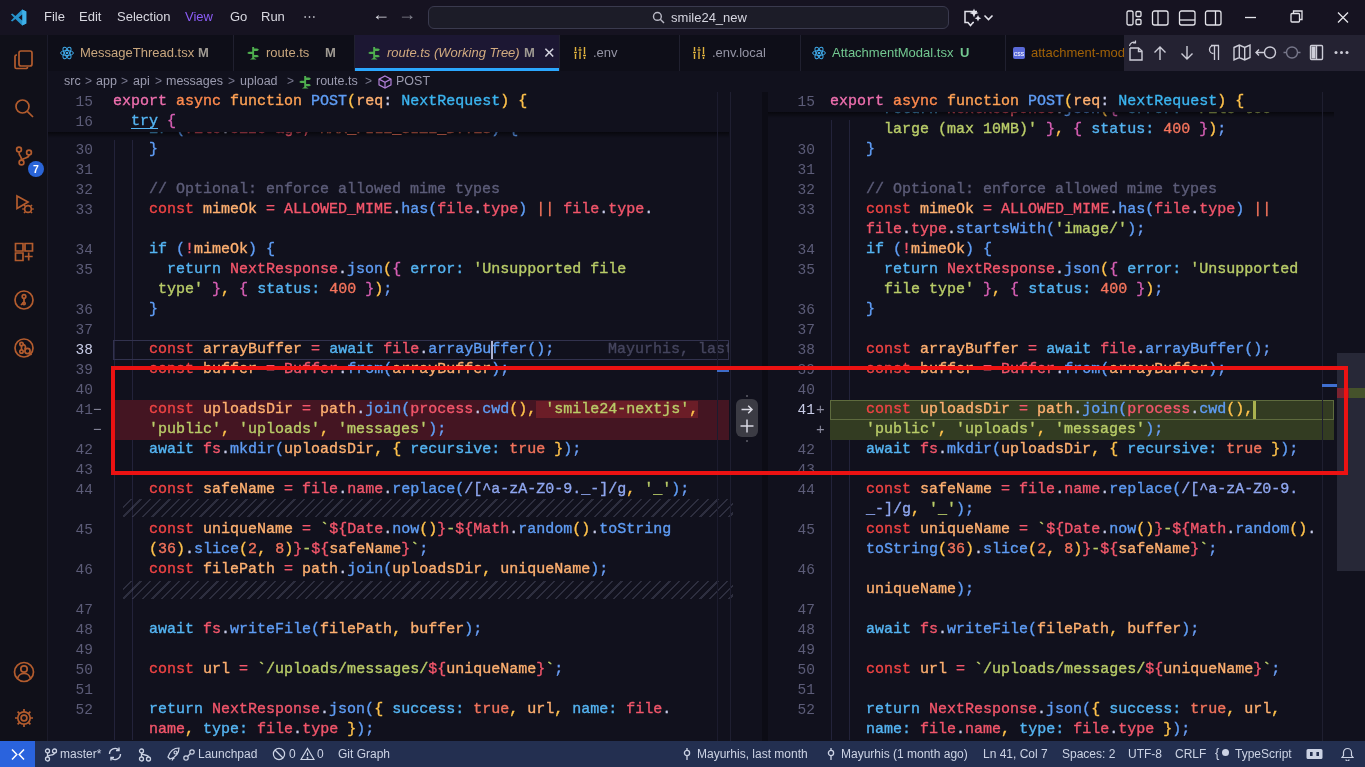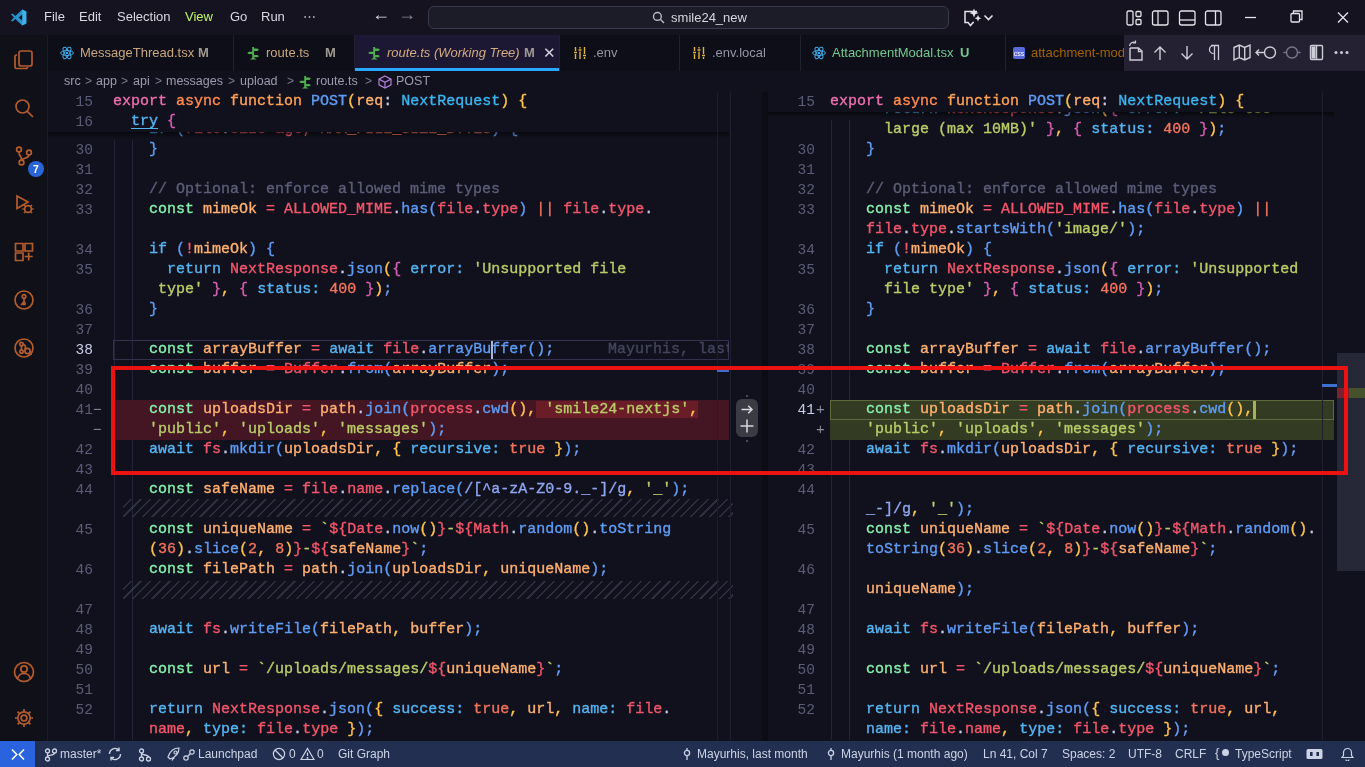--- a/index.html
+++ b/index.html
@@ -2,21 +2,21 @@
 <html><head><meta charset="utf-8">
 <style>
 *{margin:0;padding:0;box-sizing:border-box}
 html,body{width:1365px;height:767px;overflow:hidden;background:#11111d;font-family:"Liberation Sans",sans-serif}
 .abs{position:absolute}
 #stage{position:relative;width:1365px;height:767px;overflow:hidden}
 .mono{font-family:"Liberation Mono",monospace;font-size:15px;line-height:20px;white-space:pre;-webkit-text-stroke:0.35px}
 .row{position:absolute;height:20px}
 .num{position:absolute;height:20px;font-family:"Liberation Mono",monospace;font-size:14.5px;line-height:20px;color:#5c5c78;text-align:right}
 .numb{color:#c9cde8}
-.k{color:#86efac}.r{color:#f3566b}.p{color:#ffb070}.b{color:#5f9df5}.c{color:#55b5f3}
+.k{color:#ef4444}.r{color:#f3566b}.p{color:#ffb070}.b{color:#5f9df5}.c{color:#55b5f3}
 .t{color:#3cb5f0}.g{color:#ffc24b}.pk{color:#d75fb4}.s{color:#b9cc68}.n{color:#f4745c}
 .d{color:#c6cbe8}.sc{color:#6a9ef5}.re{color:#8fa7f0}.cm{color:#5d5d79}.ex{color:#ee6fae}
 .as{color:#ff8a4d}.fn{color:#ffa255}.w{color:#c9cde6}
 .u{text-decoration:underline;text-underline-offset:3px}
 .hatch{position:absolute;height:18px;background:repeating-linear-gradient(135deg,rgba(60,62,82,0) 0px,rgba(60,62,82,0) 5.2px,rgba(110,113,140,0.30) 5.2px,rgba(110,113,140,0.30) 6.8px)}
 </style></head><body>
 <div id="stage">
 
 <div class="abs" style="left:48px;top:71px;width:1317px;height:671px;background:#11111d;overflow:hidden">
       <div class="abs" style="left:-48px;top:-71px;width:1365px;height:767px">
@@ -103,20 +103,21 @@
         <div class="num" style="left:768px;top:380px;width:47px">40</div>
         <div class="num numb" style="left:768px;top:400px;width:47px">41</div>
         <div class="num" style="left:816px;top:400px;width:14px;text-align:left;color:#8c8ca0">+</div>
         <div class="row mono w" style="left:830px;top:400px">    <span class="k">const</span> <span class="p">uploadsDir</span> <span class="r">=</span> <span class="p">path</span><span class="d">.</span><span class="b">join</span><span class="b">(</span><span class="r">process</span><span class="d">.</span><span class="b">cwd</span><span class="g">()</span><span class="g">,</span></div>
         <div class="num" style="left:816px;top:420px;width:14px;text-align:left;color:#8c8ca0">+</div>
         <div class="row mono w" style="left:830px;top:420px">    <span class="s">'public'</span><span class="g">,</span> <span class="s">'uploads'</span><span class="g">,</span> <span class="s">'messages'</span><span class="b">)</span><span class="sc">;</span></div>
         <div class="num" style="left:768px;top:440px;width:47px">42</div>
         <div class="row mono w" style="left:830px;top:440px">    <span class="c">await</span> <span class="r">fs</span><span class="d">.</span><span class="b">mkdir</span><span class="b">(</span><span class="p">uploadsDir</span><span class="g">,</span> <span class="g">{</span> <span class="c">recursive:</span> <span class="n">true</span> <span class="g">}</span><span class="b">)</span><span class="sc">;</span></div>
         <div class="num" style="left:768px;top:460px;width:47px">43</div>
         <div class="num" style="left:768px;top:480px;width:47px">44</div>
+        <div class="row mono w" style="left:830px;top:480px">    <span class="k">const</span> <span class="p">safeName</span> <span class="r">=</span> <span class="r">file</span><span class="d">.</span><span class="r">name</span><span class="d">.</span><span class="b">replace</span><span class="b">(</span><span class="re">/[^a-zA-Z0-9.</span></div>
         <div class="row mono w" style="left:830px;top:500px">    <span class="re">_-]/g</span><span class="g">,</span> <span class="s">'_'</span><span class="b">)</span><span class="sc">;</span></div>
         <div class="num" style="left:768px;top:520px;width:47px">45</div>
         <div class="row mono w" style="left:830px;top:520px">    <span class="k">const</span> <span class="p">uniqueName</span> <span class="r">=</span> <span class="s">`</span><span class="r">${</span><span class="r">Date</span><span class="d">.</span><span class="b">now</span><span class="g">()</span><span class="r">}</span><span class="s">-</span><span class="r">${</span><span class="r">Math</span><span class="d">.</span><span class="b">random</span><span class="g">()</span><span class="d">.</span></div>
         <div class="row mono w" style="left:830px;top:540px">    <span class="b">toString</span><span class="g">(</span><span class="n">36</span><span class="g">)</span><span class="d">.</span><span class="b">slice</span><span class="g">(</span><span class="n">2</span><span class="g">,</span> <span class="n">8</span><span class="g">)</span><span class="r">}</span><span class="s">-</span><span class="r">${</span><span class="p">safeName</span><span class="r">}</span><span class="s">`</span><span class="sc">;</span></div>
         <div class="num" style="left:768px;top:560px;width:47px">46</div>
         <div class="row mono w" style="left:830px;top:580px">    <span class="p">uniqueName</span><span class="b">)</span><span class="sc">;</span></div>
         <div class="num" style="left:768px;top:600px;width:47px">47</div>
         <div class="num" style="left:768px;top:620px;width:47px">48</div>
         <div class="row mono w" style="left:830px;top:620px">    <span class="c">await</span> <span class="r">fs</span><span class="d">.</span><span class="b">writeFile</span><span class="b">(</span><span class="p">filePath</span><span class="g">,</span> <span class="p">buffer</span><span class="b">)</span><span class="sc">;</span></div>
         <div class="num" style="left:768px;top:640px;width:47px">49</div>
@@ -297,21 +298,21 @@
     </div>
 <div class="abs" style="left:0;top:0;width:1365px;height:35px;background:#161321">
       <svg class="abs" style="left:10px;top:9px" width="17" height="17" viewBox="0 0 24 24">
 <path fill="#2693cc" d="M17.2 0.8 L7.6 9.9 L3.2 6.5 L1.2 7.5 L5.6 12 L1.2 16.5 L3.2 17.5 L7.6 14.1 L17.2 23.2 L23 20.6 V3.4 Z"></path>
 <path fill="#3fb0e8" d="M17.2 0.8 L23 3.4 V20.6 L17.2 23.2 Z"></path>
 <path fill="#161321" d="M17.2 7.6 L12.2 12 L17.2 16.4 Z"></path>
       </svg>
       <div class="abs" style="left:44px;top:9px;font-size:13px;color:#d8d8e0">File</div>
       <div class="abs" style="left:79px;top:9px;font-size:13px;color:#d8d8e0">Edit</div>
       <div class="abs" style="left:117px;top:9px;font-size:13px;color:#d8d8e0">Selection</div>
-      <div class="abs" style="left:185px;top:9px;font-size:13px;color:#bef264">View</div>
+      <div class="abs" style="left:185px;top:9px;font-size:13px;color:#8b5cf6">View</div>
       <div class="abs" style="left:230px;top:9px;font-size:13px;color:#d8d8e0">Go</div>
       <div class="abs" style="left:261px;top:9px;font-size:13px;color:#d8d8e0">Run</div>
       <div class="abs" style="left:303px;top:9px;font-size:13px;color:#d8d8e0">⋯</div>
       <div class="abs" style="left:372px;top:4px;font-size:18px;color:#dcdce4">←</div>
       <div class="abs" style="left:398px;top:4px;font-size:18px;color:#84848f">→</div>
       <div class="abs" style="left:428px;top:6px;width:521px;height:23px;background:#1c1c28;border:1px solid #3a3a4e;border-radius:6px;text-align:center;font-size:13px;color:#d6d6e0;line-height:21px;padding-left:22px">
 <svg style="vertical-align:-2px;margin-right:6px" width="13" height="13" viewBox="0 0 13 13">
           <g stroke="#b9b9c5" stroke-width="1.4" fill="none">
             <circle cx="5.4" cy="5.4" r="3.9"></circle>
             <path d="M8.3 8.3 L12 12"></path>

